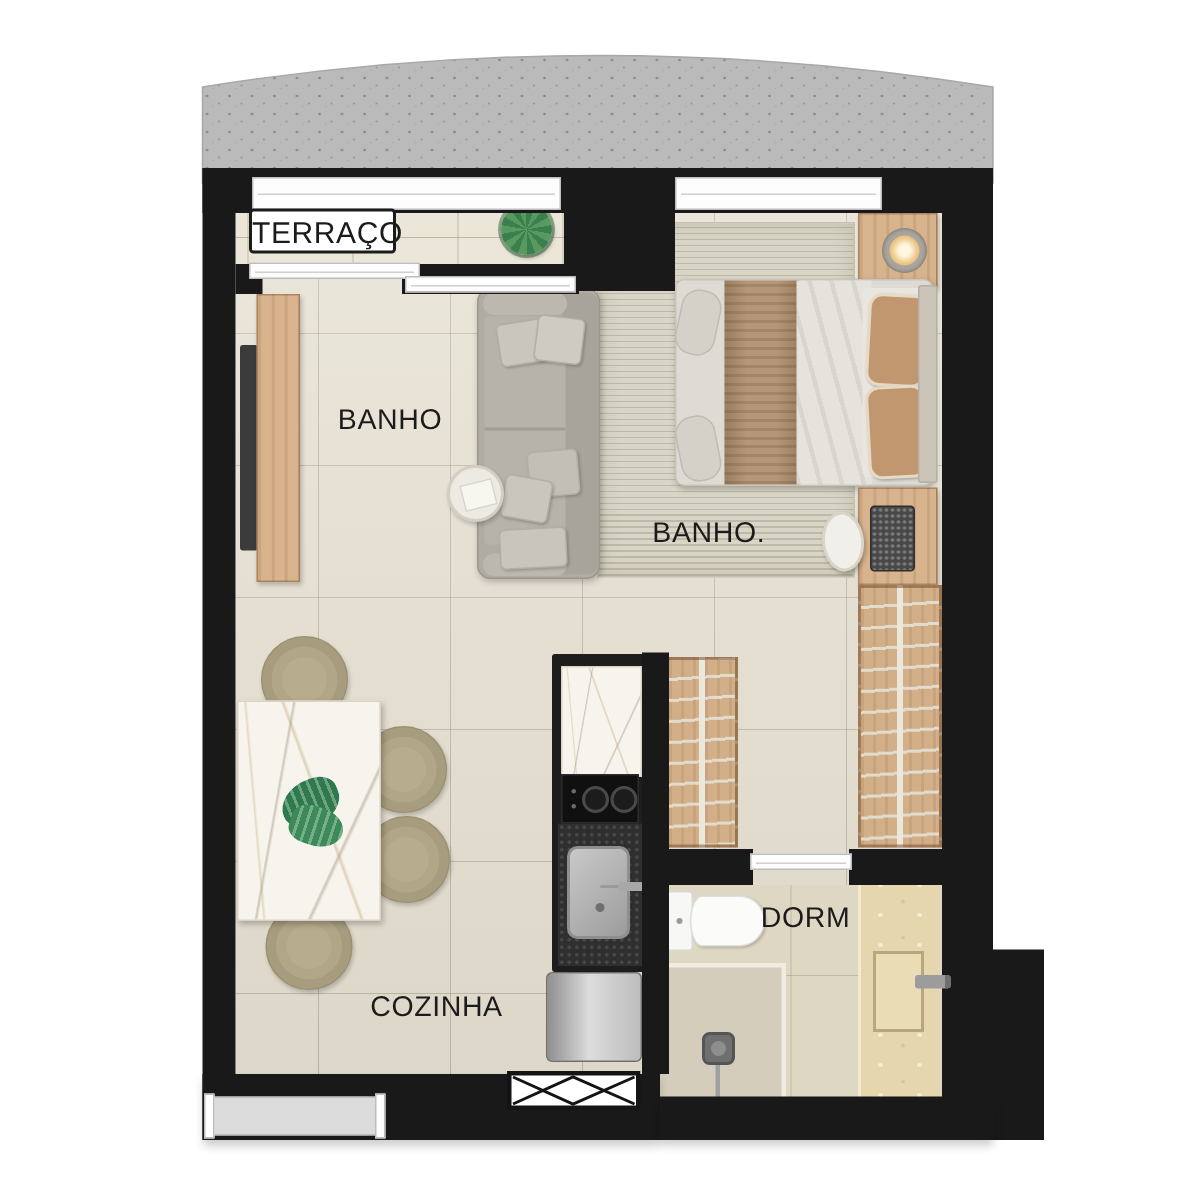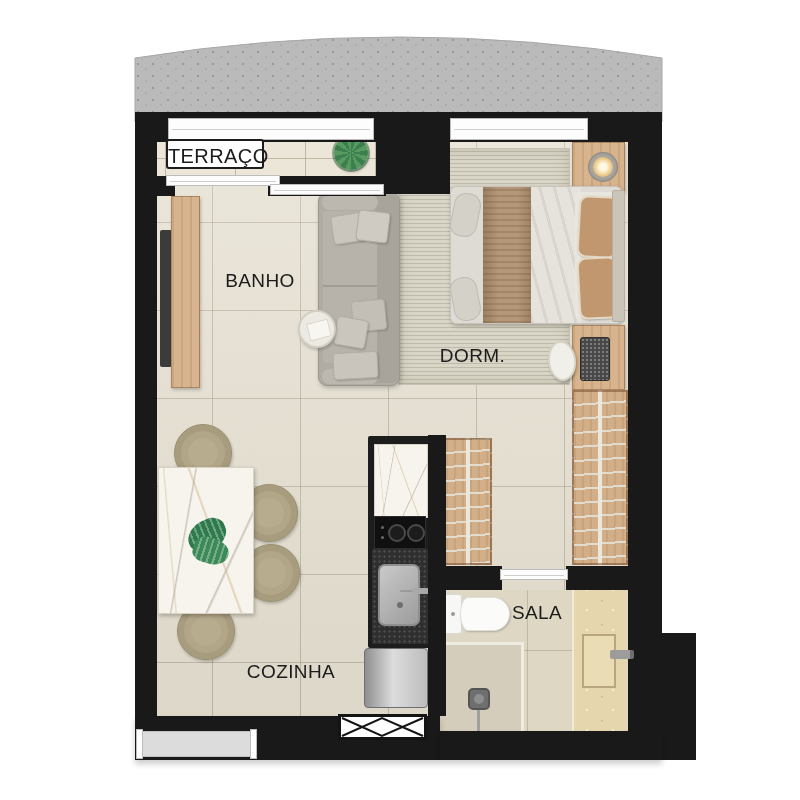--- a/index.html
+++ b/index.html
@@ -204,17 +204,17 @@
   </svg>
 
   <div class="abs" style="left:141px;top:731px;width:112px;height:26px;background:#dcdcdc;border:1px solid #c0c0c0;box-sizing:border-box;"></div>
   <div class="abs" style="left:136px;top:729px;width:7px;height:30px;background:#ffffff;border:1px solid #bdbdbd;box-sizing:border-box;"></div>
   <div class="abs" style="left:250px;top:729px;width:7px;height:30px;background:#ffffff;border:1px solid #bdbdbd;box-sizing:border-box;"></div>
 
   <div class="label" style="left:166px;top:139px;width:98px;height:30px;background:#ffffff;border:2px solid #1c1c1c;border-radius:3px;line-height:30px;font-size:20px;box-sizing:border-box;">
     <span>TERRAÇO</span>
   </div>
   <div class="label" style="left:220px;top:270px;width:80px;">BANHO</div>
-  <div class="label" style="left:430px;top:345px;width:85px;">DORM.</div>
-  <div class="label" style="left:497px;top:602px;width:80px;">SALA</div>
+  <div class="label" style="left:430px;top:345px;width:85px;">BANHO.</div>
+  <div class="label" style="left:497px;top:602px;width:80px;">DORM</div>
   <div class="label" style="left:246px;top:661px;width:90px;">COZINHA</div>
 
 </div>
 
 </body></html>

